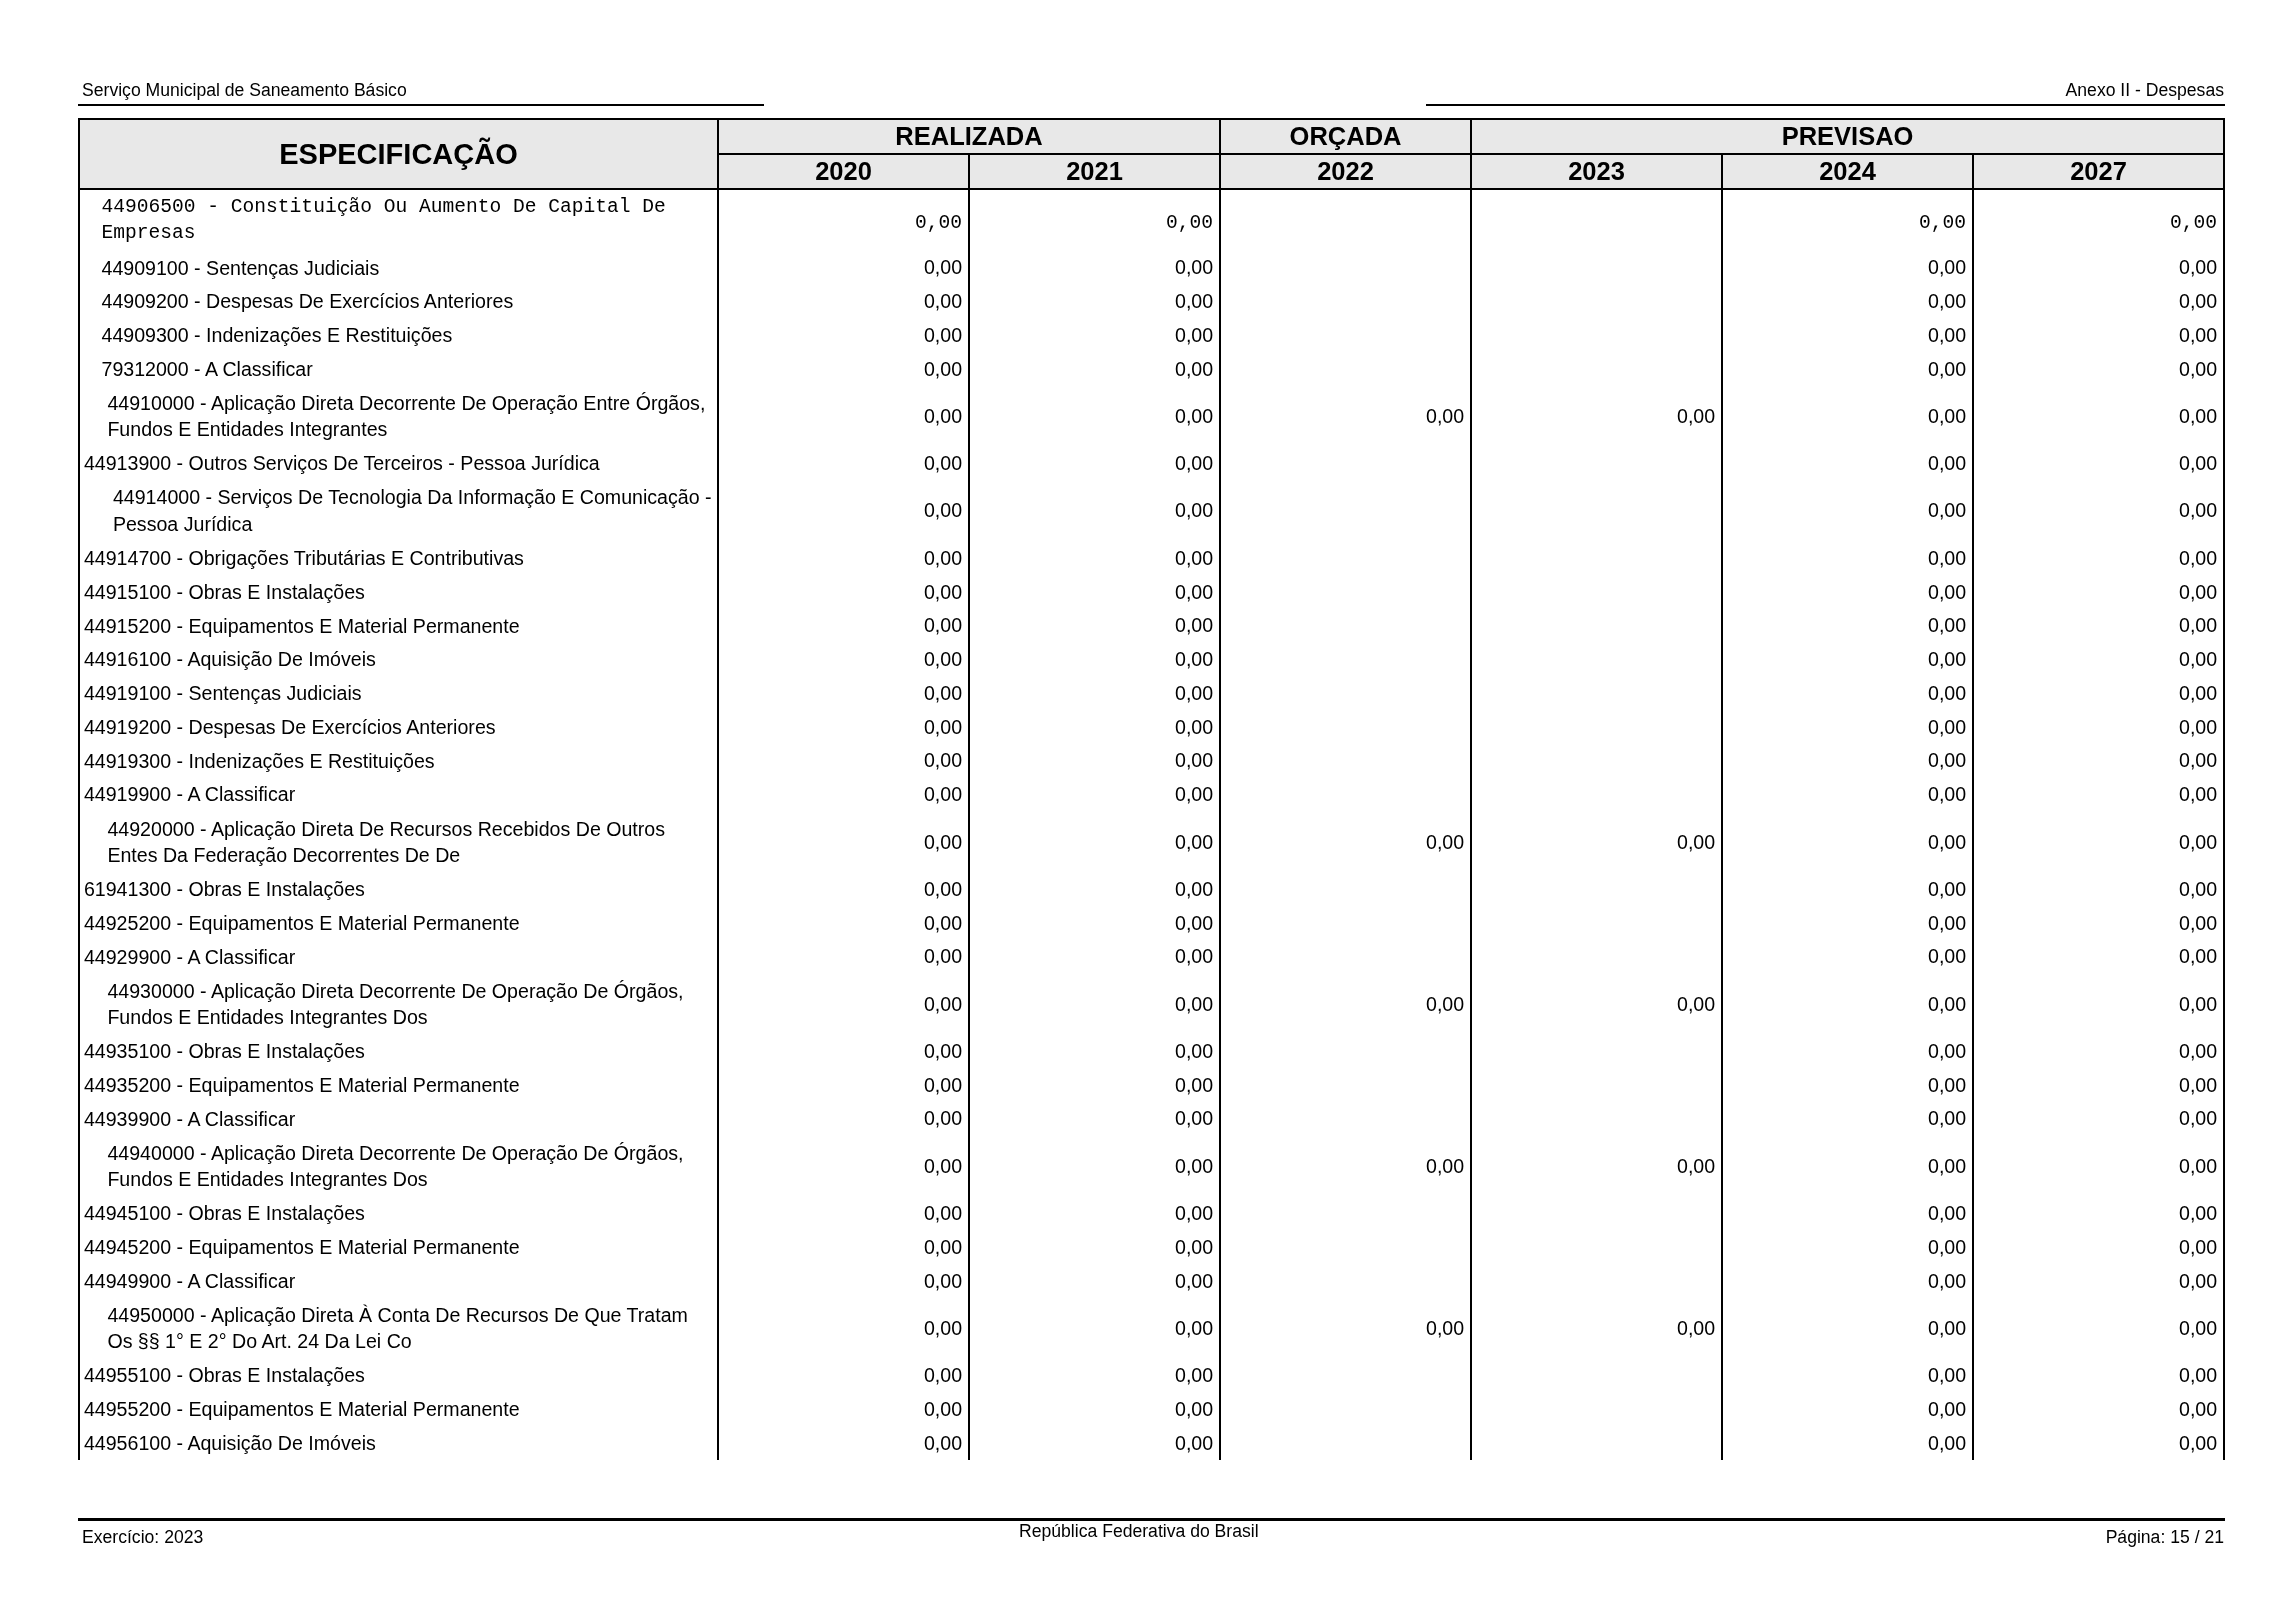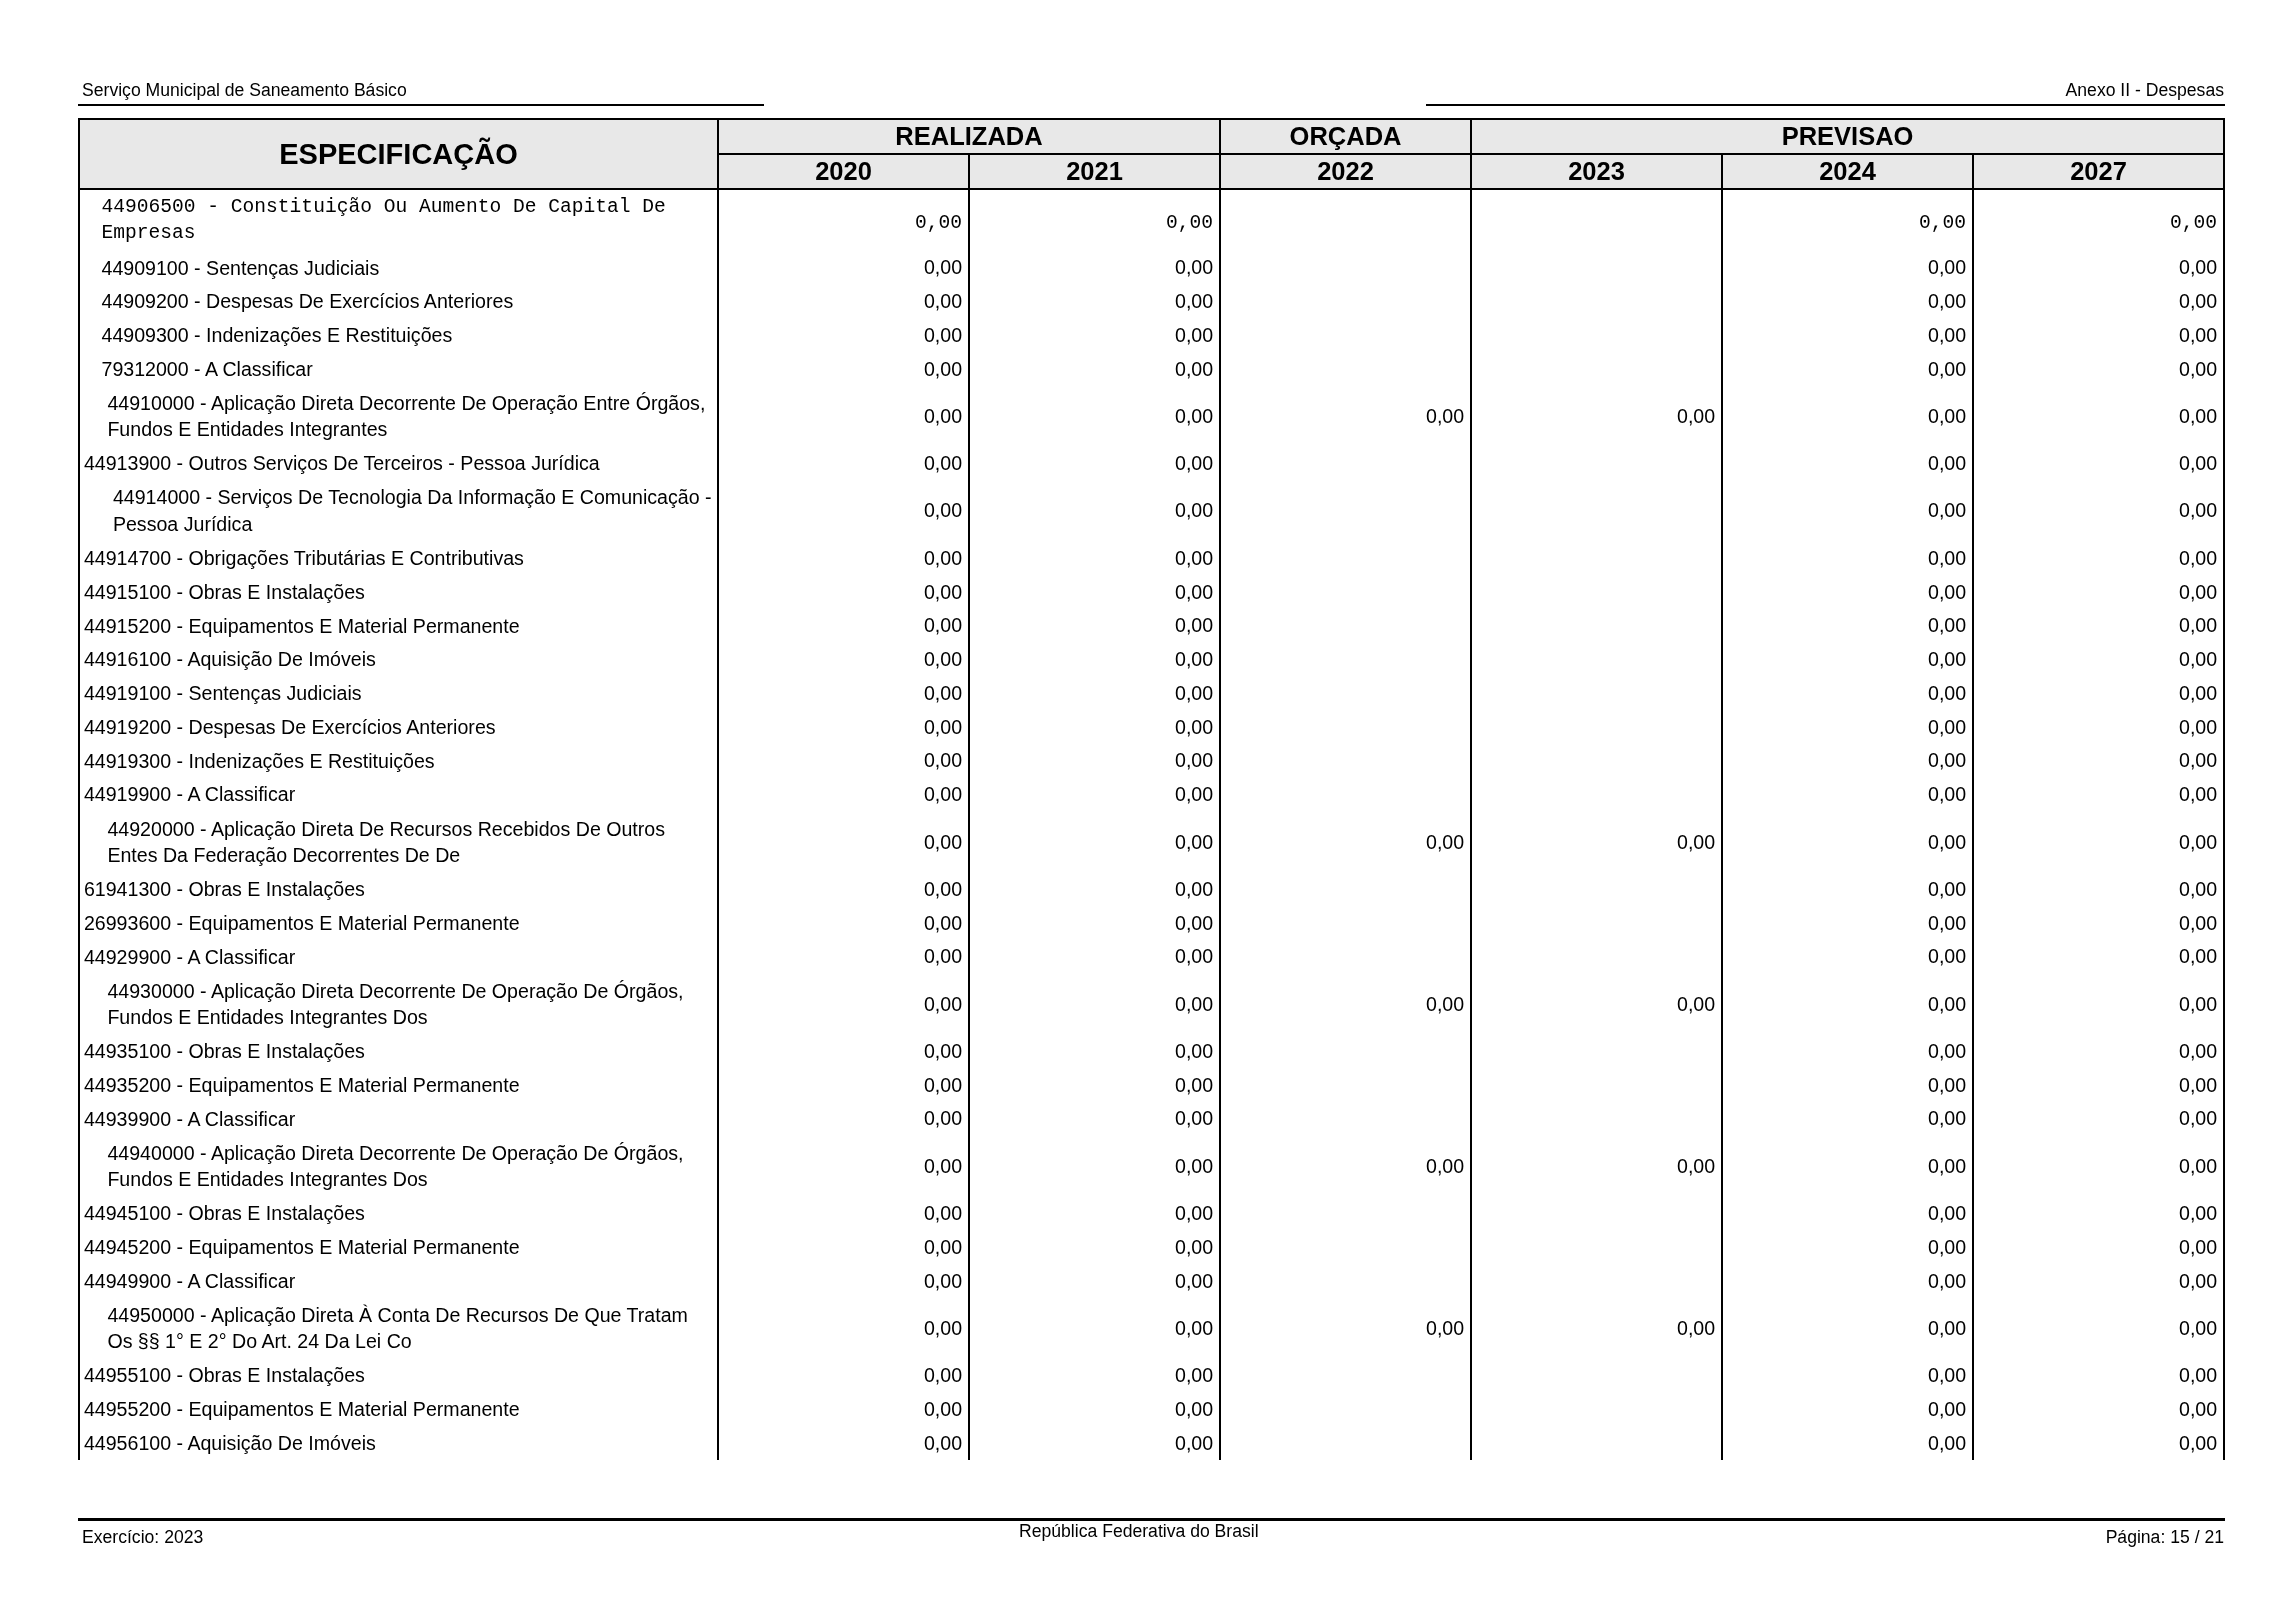--- a/index.html
+++ b/index.html
@@ -224,21 +224,21 @@
       <tr class="single">
         <td class="desc"><span>61941300 - Obras E Instalações</span></td>
         <td class="num">0,00</td>
         <td class="num">0,00</td>
         <td class="num"></td>
         <td class="num"></td>
         <td class="num">0,00</td>
         <td class="num">0,00</td>
       </tr>
       <tr class="single">
-        <td class="desc"><span>26993600 - Equipamentos E Material Permanente</span></td>
+        <td class="desc"><span>44925200 - Equipamentos E Material Permanente</span></td>
         <td class="num">0,00</td>
         <td class="num">0,00</td>
         <td class="num"></td>
         <td class="num"></td>
         <td class="num">0,00</td>
         <td class="num">0,00</td>
       </tr>
       <tr class="single">
         <td class="desc"><span>44929900 - A Classificar</span></td>
         <td class="num">0,00</td>

